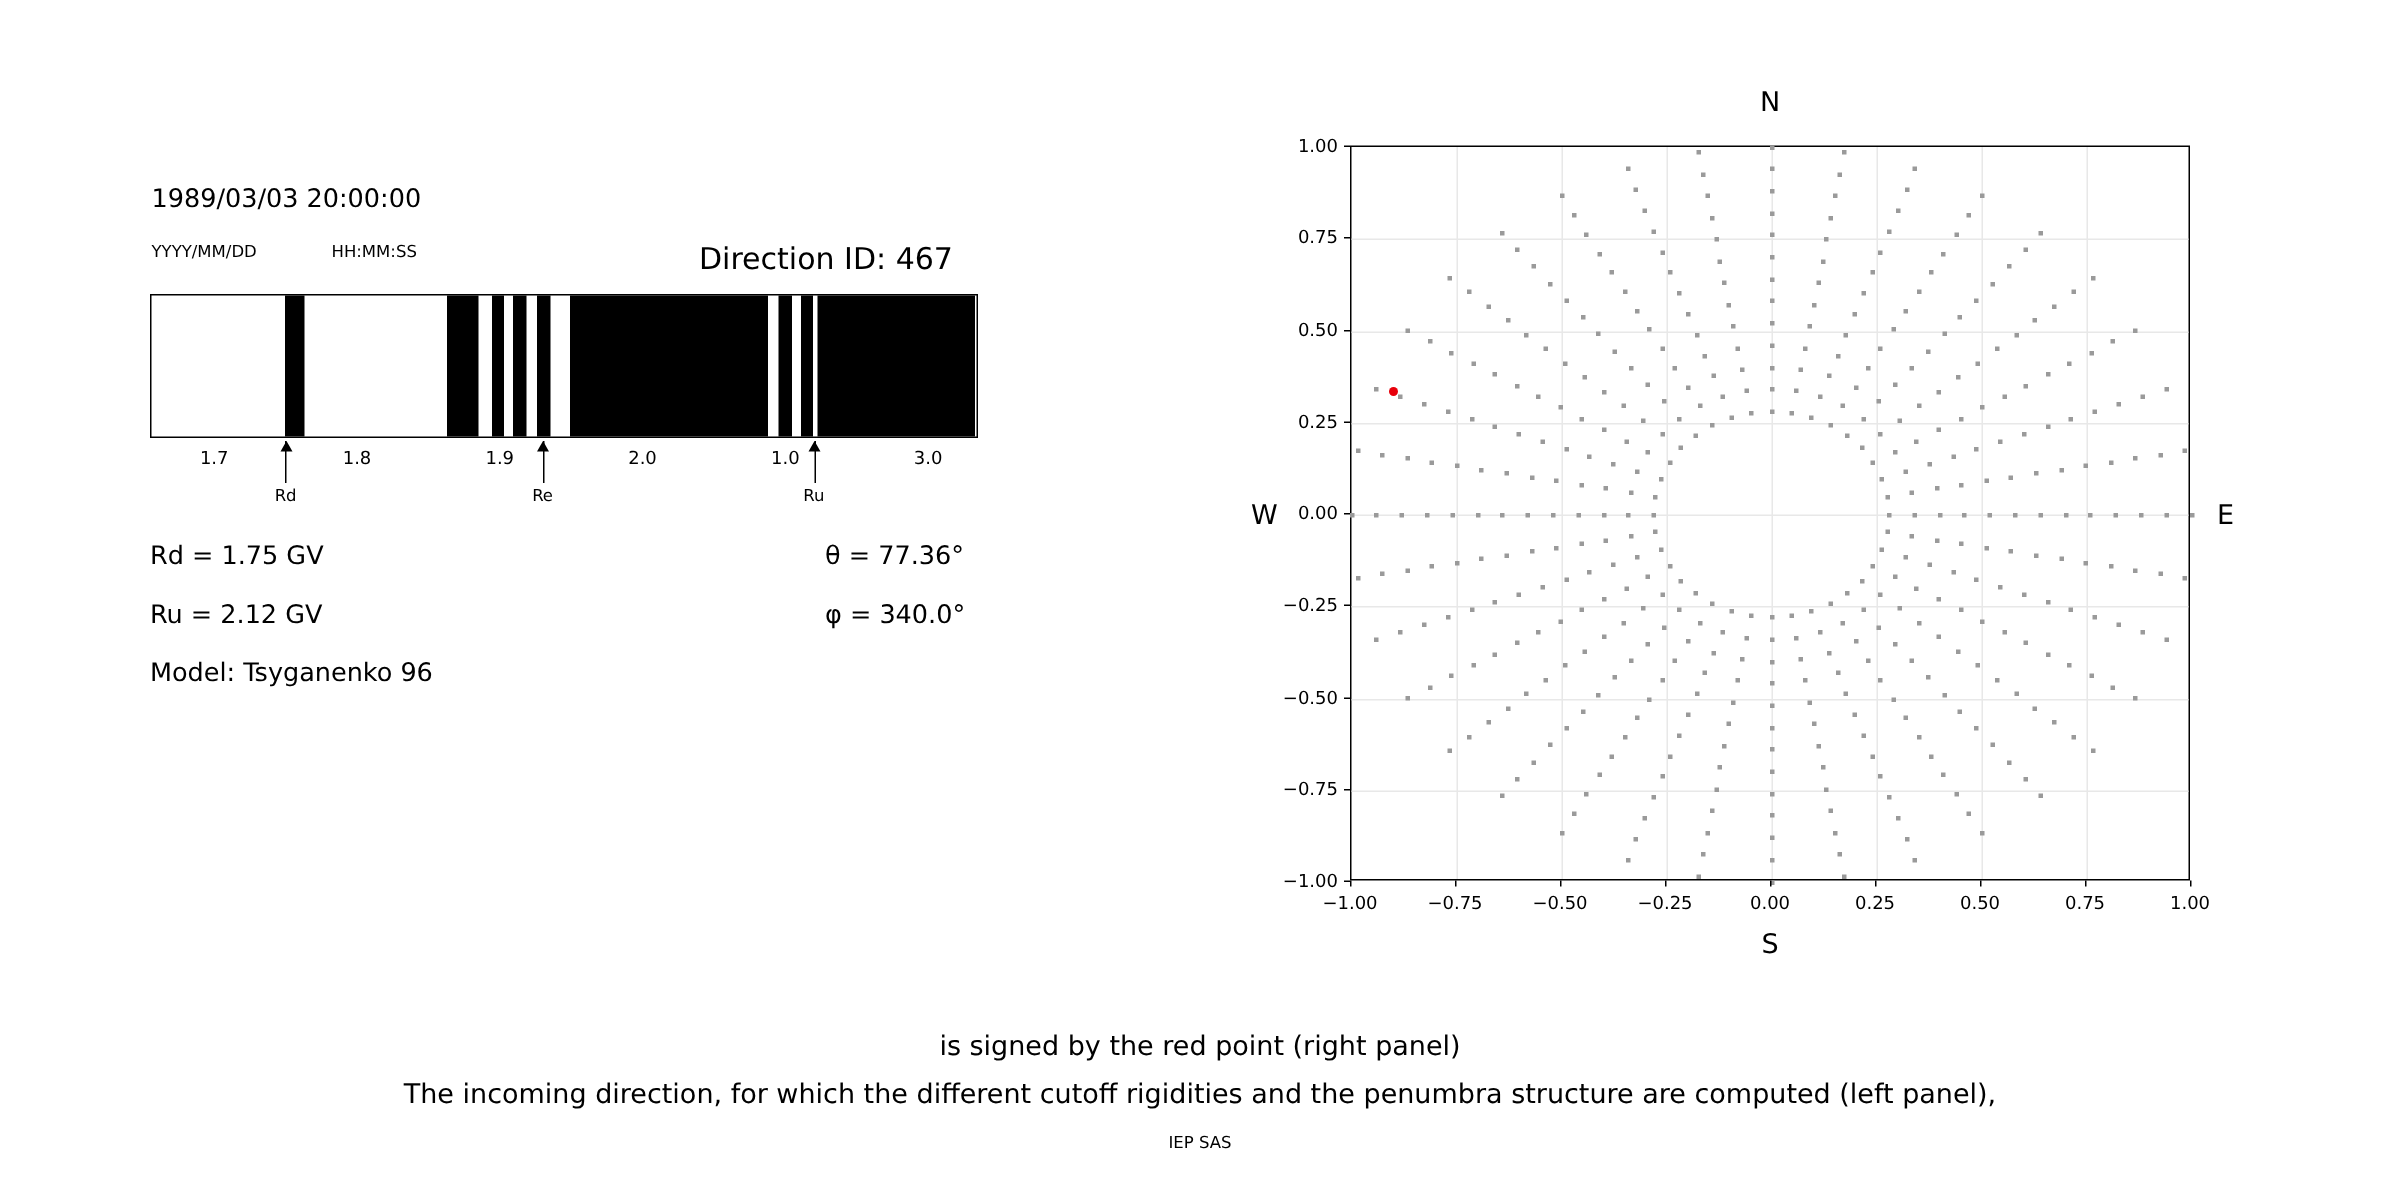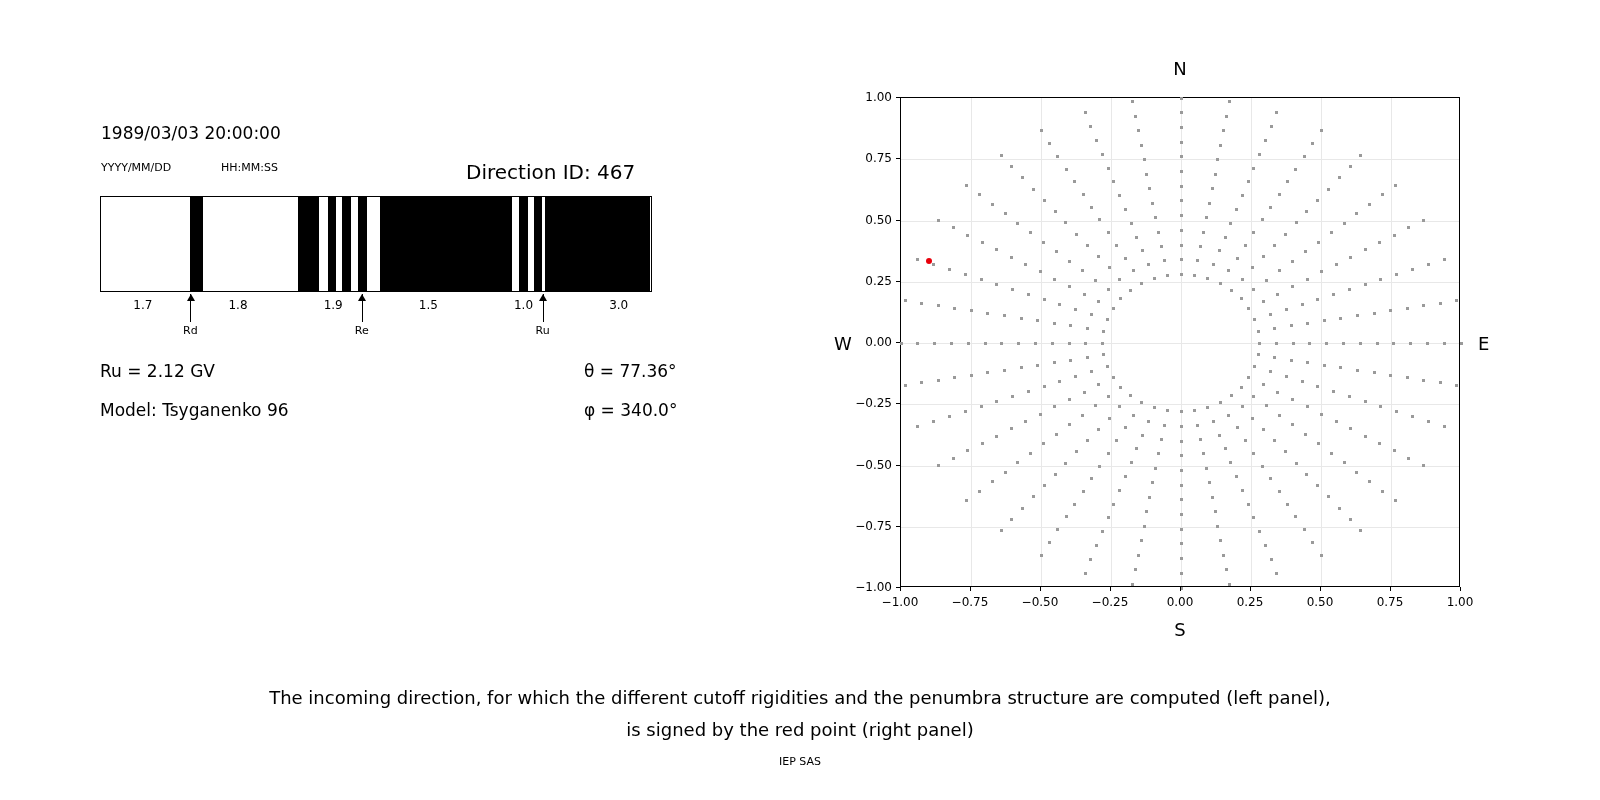--- a/index.html
+++ b/index.html
@@ -88,21 +88,21 @@
   #penumbra-axis .marker-label {
     position: absolute;
     top: 32px;
     font-size: 11px;
     transform: translateX(-50%);
     white-space: nowrap;
   }
 
   
   #values-left  { position: absolute; left: 100px; top: 352px; }
-  #values-right { position: absolute; left: 584px; top: 352px; }
+  #values-right { position: absolute; left: 550px; top: 352px; }
   .val-row { font-size: 17px; height: 39px; line-height: 39px; white-space: nowrap; }
 
   
   #right-panel {
     position: absolute;
     left: 800px;
     top: 0;
     width: 800px;
     height: 650px;
   }
@@ -189,32 +189,33 @@
         <div class="band" style="left: 417.807px; width: 9.51724px;"></div>
         <div class="band" style="left: 433.034px; width: 7.61379px;"></div>
         <div class="band" style="left: 444.455px; width: 104.69px;"></div>
       </div>
   </div>
 
   <div id="penumbra-axis">
       <div class="tick-label" style="left: 42.8276px;">1.7</div>
       <div class="tick-label" style="left: 138px;">1.8</div>
       <div class="tick-label" style="left: 233.172px;">1.9</div>
-      <div class="tick-label" style="left: 328.345px;">1.5</div>
+      <div class="tick-label" style="left: 328.345px;">2.0</div>
       <div class="tick-label" style="left: 423.517px;">1.0</div>
       <div class="tick-label" style="left: 518.69px;">3.0</div>
       <div class="marker" style="left: 90.4138px;"></div>
       <div class="marker-label" style="left: 90.4138px;">Rd</div>
       <div class="marker" style="left: 261.724px;"></div>
       <div class="marker-label" style="left: 261.724px;">Re</div>
       <div class="marker" style="left: 442.552px;"></div>
       <div class="marker-label" style="left: 442.552px;">Ru</div>
     </div>
 
   <div id="values-left">
+      <div class="val-row">Rd = 1.75 GV</div>
       <div class="val-row">Ru = 2.12 GV</div>
       <div class="val-row">Model: Tsyganenko 96</div>
     </div>
   <div id="values-right">
       <div class="val-row">θ = 77.36°</div>
       <div class="val-row">φ = 340.0°</div>
     </div>
 </div>
 
 <div id="right-panel">
@@ -746,16 +747,16 @@
       <div class="tickmark-y" style="left: 96px; top: 219.5px;"></div>
       <div class="ax-label" style="left: 50px; top: 219.5px; width: 42px; text-align: right; transform: translateY(-50%);">0.50</div>
       <div class="tickmark-y" style="left: 96px; top: 158.25px;"></div>
       <div class="ax-label" style="left: 50px; top: 158.25px; width: 42px; text-align: right; transform: translateY(-50%);">0.75</div>
       <div class="tickmark-y" style="left: 96px; top: 97px;"></div>
       <div class="ax-label" style="left: 50px; top: 97px; width: 42px; text-align: right; transform: translateY(-50%);">1.00</div>
     </div>
 </div>
 
 <div id="caption">
+  <div class="cap-line">is signed by the red point (right panel)</div>
   <div class="cap-line">The incoming direction, for which the different cutoff rigidities and the penumbra structure are computed (left panel),</div>
-  <div class="cap-line">is signed by the red point (right panel)</div>
 </div>
 <div id="footer">IEP SAS</div>
 
 </body></html>

